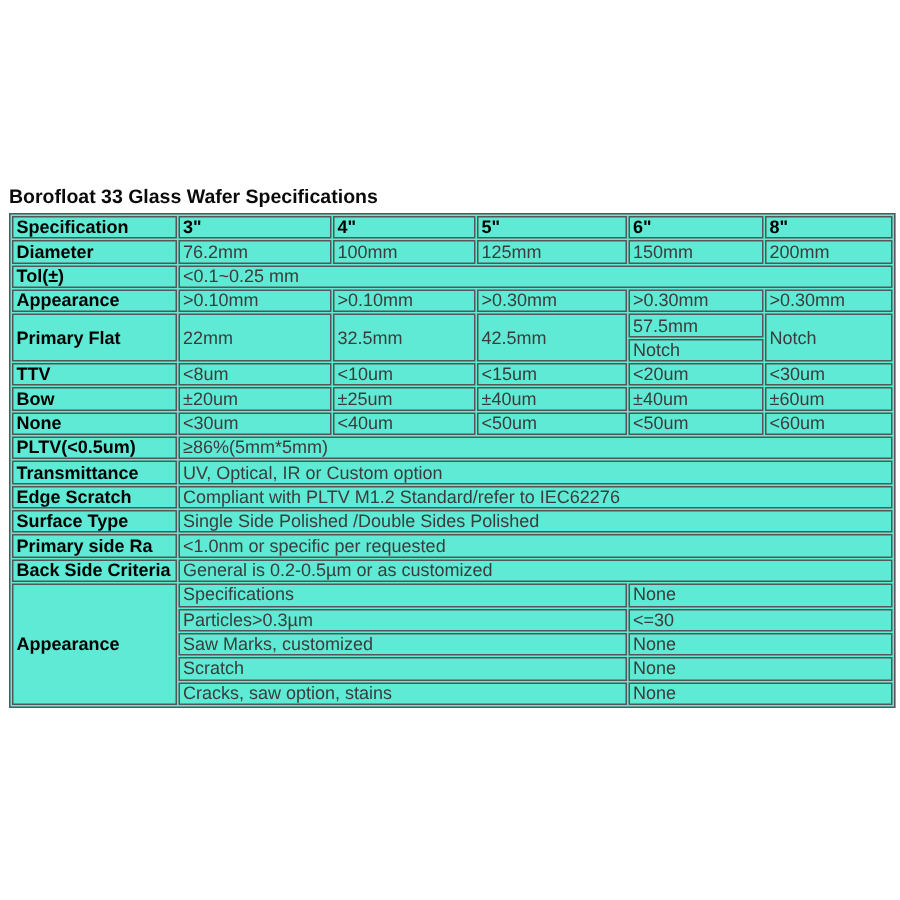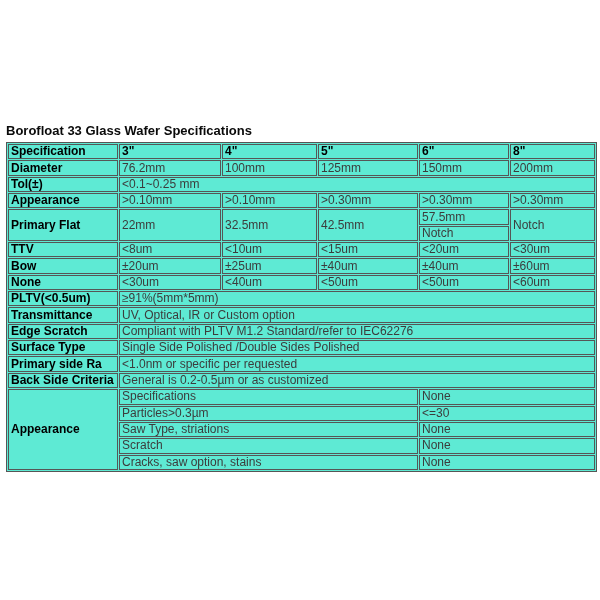--- a/index.html
+++ b/index.html
@@ -128,21 +128,21 @@
         <tr>
           <td class="b">None</td>
           <td>&lt;30um</td>
           <td>&lt;40um</td>
           <td>&lt;50um</td>
           <td>&lt;50um</td>
           <td>&lt;60um</td>
         </tr>
         <tr>
           <td class="b">PLTV(&lt;0.5um)</td>
-          <td colspan="5">≥91%(5mm*5mm)</td>
+          <td colspan="5">≥86%(5mm*5mm)</td>
         </tr>
         <tr>
           <td class="b">Transmittance</td>
           <td colspan="5">UV, Optical, IR or Custom option</td>
         </tr>
         <tr>
           <td class="b">Edge Scratch</td>
           <td colspan="5">Compliant with PLTV M1.2 Standard/refer to IEC62276</td>
         </tr>
         <tr>
@@ -160,21 +160,21 @@
         <tr>
           <td rowspan="5" class="b">Appearance</td>
           <td colspan="3">Specifications</td>
           <td colspan="2">None</td>
         </tr>
         <tr>
           <td colspan="3">Particles&gt;0.3µm</td>
           <td colspan="2">&lt;=30</td>
         </tr>
         <tr>
-          <td colspan="3">Saw Type, striations</td>
+          <td colspan="3">Saw Marks, customized</td>
           <td colspan="2">None</td>
         </tr>
         <tr>
           <td colspan="3">Scratch</td>
           <td colspan="2">None</td>
         </tr>
         <tr>
           <td colspan="3">Cracks, saw option, stains</td>
           <td colspan="2">None</td>
         </tr>

